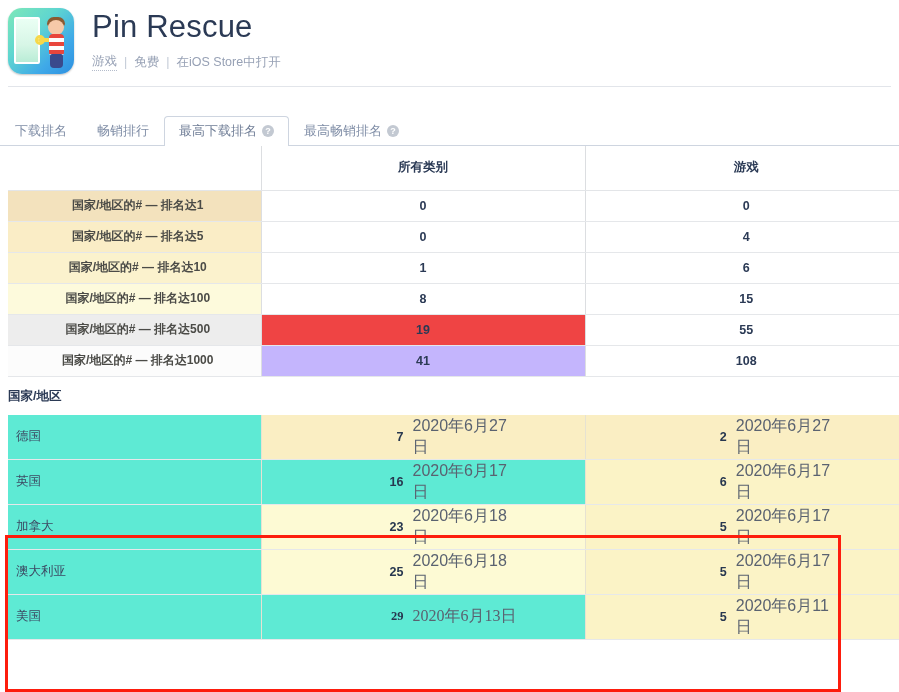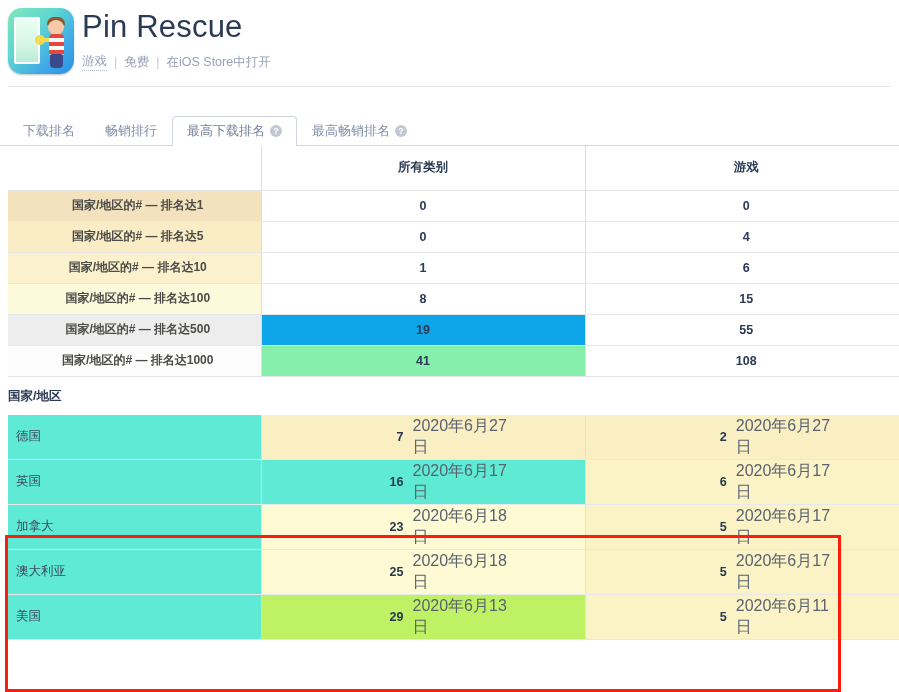--- a/index.html
+++ b/index.html
@@ -48,21 +48,21 @@
   }
   .icon-body {
     position:absolute; left:41px; top:26px; width:15px; height:22px;
     background: repeating-linear-gradient(180deg,#e8453c 0 4px,#fdfdfd 4px 8px);
     border-radius:4px;
   }
   .icon-legs {
     position:absolute; left:42px; top:46px; width:13px; height:14px;
     background:#3a4a8c; border-radius:2px 2px 4px 4px;
   }
-  .app-meta { margin-left: 8px; padding-top: 2px; }
+  .app-meta { margin-left: 18px; padding-top: 2px; }
   .app-title {
     font-size: 31px; color:#2b3a55; font-weight:400;
     letter-spacing:.2px; line-height:34px; margin:0;
   }
   .app-sub {
     margin-top: 9px; font-size: 12.5px; color:#97a1b5; line-height:16px;
     display:flex; align-items:center;
   }
   .app-sub .dotted { border-bottom:1px dotted #b4bccb; padding-bottom:1px; }
   .app-sub .sep { margin:0 7px; color:#c3cad6; }
@@ -95,21 +95,20 @@
   .caret {
     width:0;height:0;border-left:4.5px solid transparent;border-right:4.5px solid transparent;
     border-top:5px solid #7d848d;
   }
 
   
   .tabs {
     margin-top: 28px; height: 31px;
     display:flex; align-items:center;
     border-bottom:1px solid #ced5e0;
-    padding-left: 8px;
   }
   .tab {
     font-size: 13px; color:#7f8da6; padding: 6px 14px 7px 14px;
     cursor:pointer; line-height:16px; position:relative; top:1px;
     border:1px solid transparent; border-bottom:none;
     display:flex; align-items:center; gap:5px;
   }
   .tab.active {
     background:#fff; border-color:#ced5e0;
     border-radius:4px 4px 0 0; color:#6f7d96;
@@ -240,26 +239,26 @@
           <td class="num vdiv" style="background:#fff;">1</td>
           <td class="num vdiv" style="background:#fff;">6</td>
         </tr>
         <tr class="rank-row" style="background:#fdfadc;">
           <td class="lbl">国家/地区的# — 排名达100</td>
           <td class="num vdiv" style="background:#fff;">8</td>
           <td class="num vdiv" style="background:#fff;">15</td>
         </tr>
         <tr class="rank-row" style="background:#ededed;">
           <td class="lbl">国家/地区的# — 排名达500</td>
-          <td class="num vdiv" style="background:#0ea5e9;">19</td>
+          <td class="num vdiv" style="background:#ef4444;">19</td>
           <td class="num vdiv" style="background:#fff;">55</td>
         </tr>
         <tr class="rank-row" style="background:#fcfcfc;">
           <td class="lbl">国家/地区的# — 排名达1000</td>
-          <td class="num vdiv" style="background:#86efac;margin-left:16px;">41</td>
+          <td class="num vdiv" style="background:#c4b5fd;margin-left:16px;">41</td>
           <td class="num vdiv" style="background:#fff;">108</td>
         </tr>
       </tbody>
     </table>
   </div>
 
   <div class="country-head">国家/地区</div>
 
   <div class="table-wrap">
     <table class="ctbl">
@@ -324,21 +323,21 @@
           </td>
           <td class="subtle-v" style="background:#fbf3c6;">
             <div class="cell-inner">
               <span class="cell-rank">5</span>
               <span class="cell-date">2020年6月17日</span>
             </div>
           </td>
         </tr>
         <tr class="crow">
           <td class="cname">美国</td>
-          <td class="subtle-v" style="background:#bef264;">
+          <td class="subtle-v" style="background:#5eead4;font-family:Liberation Serif, serif;">
             <div class="cell-inner">
               <span class="cell-rank">29</span>
               <span class="cell-date">2020年6月13日</span>
             </div>
           </td>
           <td class="subtle-v" style="background:#fbf3c6;">
             <div class="cell-inner">
               <span class="cell-rank">5</span>
               <span class="cell-date">2020年6月11日</span>
             </div>

